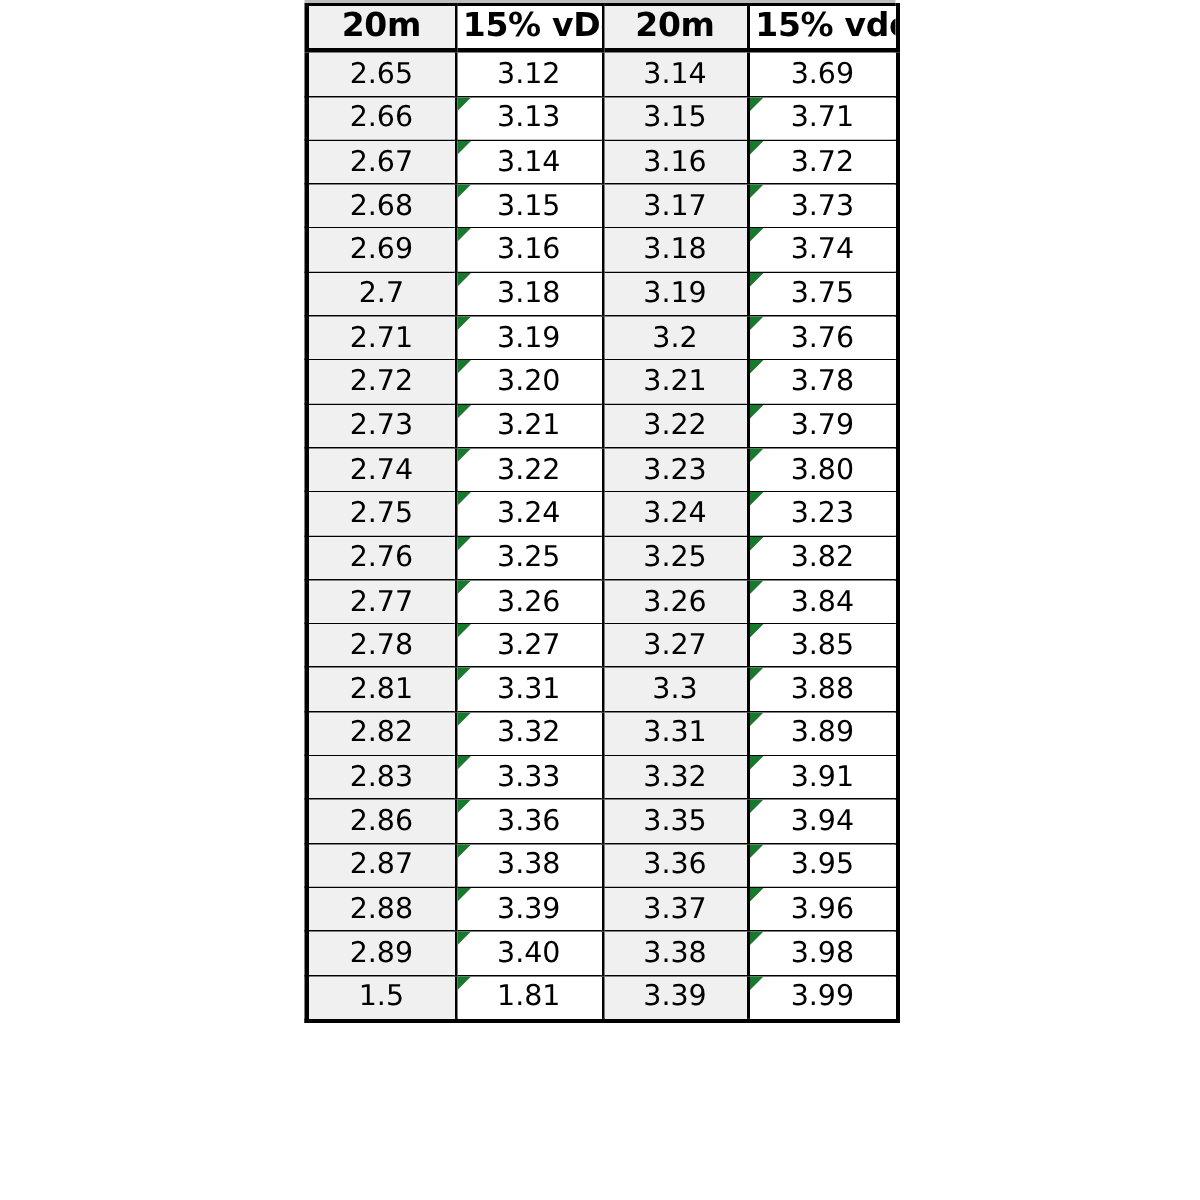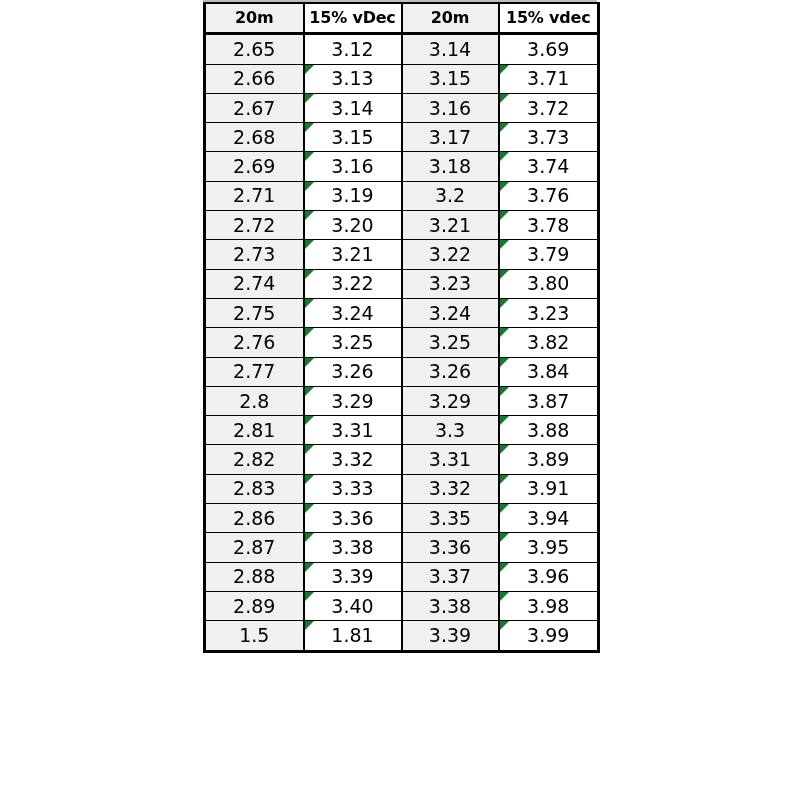--- a/index.html
+++ b/index.html
@@ -66,21 +66,21 @@
     border-left: 2px solid #000000;
     border-right: 2px solid #000000;
     position: relative;
     overflow: hidden;
     white-space: nowrap;
     line-height: 1;
   }
 
   table.grid thead th {
     font-weight: bold;
-    font-size: 16px;
+    font-size: 22px;
     letter-spacing: -0.2px;
     border-bottom: 3px solid #000000;
     border-top: 2px solid #000000;
   }
 
   
   td.shaded, th.shaded { background: #f0f0f0; }
   td.plain,  th.plain  { background: #ffffff; }
 
   
@@ -193,20 +193,36 @@
           <td class="shaded">
             <span class="cellval">3.18</span>
           </td>
           <td class="plain">
             <span class="err-flag"></span>
             <span class="cellval">3.74</span>
           </td>
         </tr>
         <tr>
           <td class="shaded">
+            <span class="cellval">2.7</span>
+          </td>
+          <td class="plain">
+            <span class="err-flag"></span>
+            <span class="cellval">3.18</span>
+          </td>
+          <td class="shaded">
+            <span class="cellval">3.19</span>
+          </td>
+          <td class="plain">
+            <span class="err-flag"></span>
+            <span class="cellval">3.75</span>
+          </td>
+        </tr>
+        <tr>
+          <td class="shaded">
             <span class="cellval">2.71</span>
           </td>
           <td class="plain">
             <span class="err-flag"></span>
             <span class="cellval">3.19</span>
           </td>
           <td class="shaded">
             <span class="cellval">3.2</span>
           </td>
           <td class="plain">
@@ -305,32 +321,32 @@
           <td class="shaded">
             <span class="cellval">3.26</span>
           </td>
           <td class="plain">
             <span class="err-flag"></span>
             <span class="cellval">3.84</span>
           </td>
         </tr>
         <tr>
           <td class="shaded">
-            <span class="cellval">2.8</span>
-          </td>
-          <td class="plain">
-            <span class="err-flag"></span>
-            <span class="cellval">3.29</span>
-          </td>
-          <td class="shaded">
-            <span class="cellval">3.29</span>
-          </td>
-          <td class="plain">
-            <span class="err-flag"></span>
-            <span class="cellval">3.87</span>
+            <span class="cellval">2.78</span>
+          </td>
+          <td class="plain">
+            <span class="err-flag"></span>
+            <span class="cellval">3.27</span>
+          </td>
+          <td class="shaded">
+            <span class="cellval">3.27</span>
+          </td>
+          <td class="plain">
+            <span class="err-flag"></span>
+            <span class="cellval">3.85</span>
           </td>
         </tr>
         <tr>
           <td class="shaded">
             <span class="cellval">2.81</span>
           </td>
           <td class="plain">
             <span class="err-flag"></span>
             <span class="cellval">3.31</span>
           </td>

